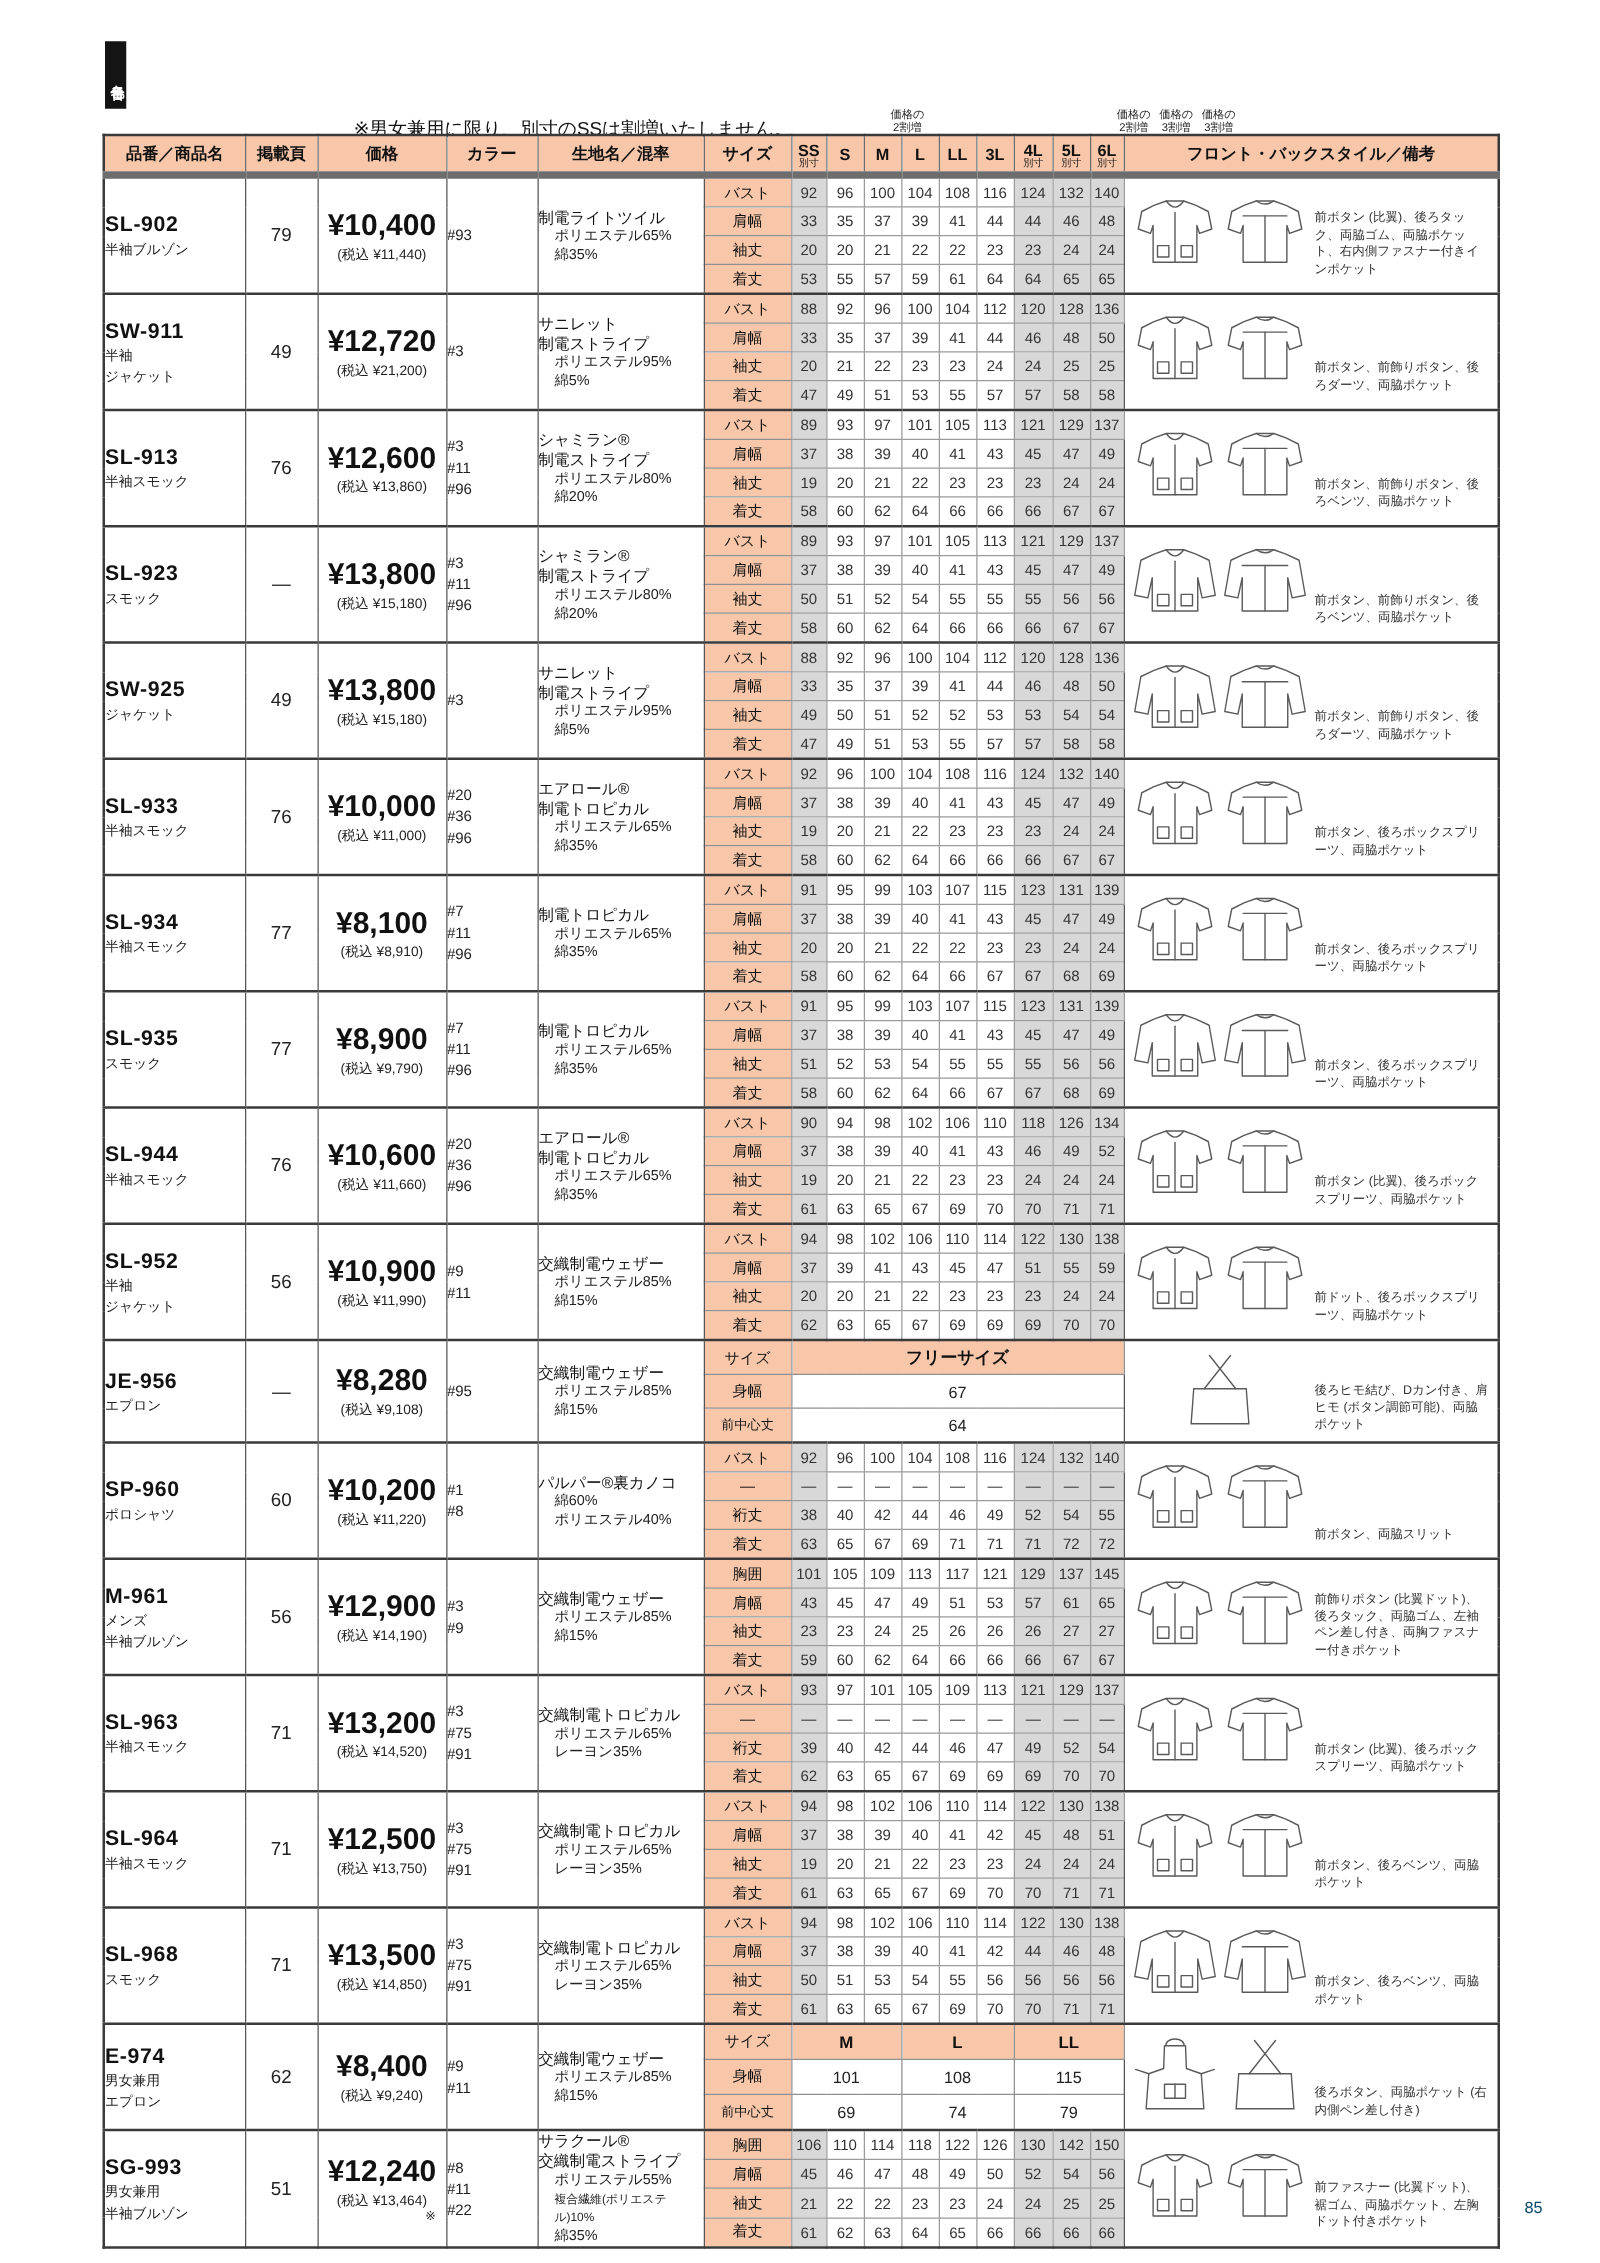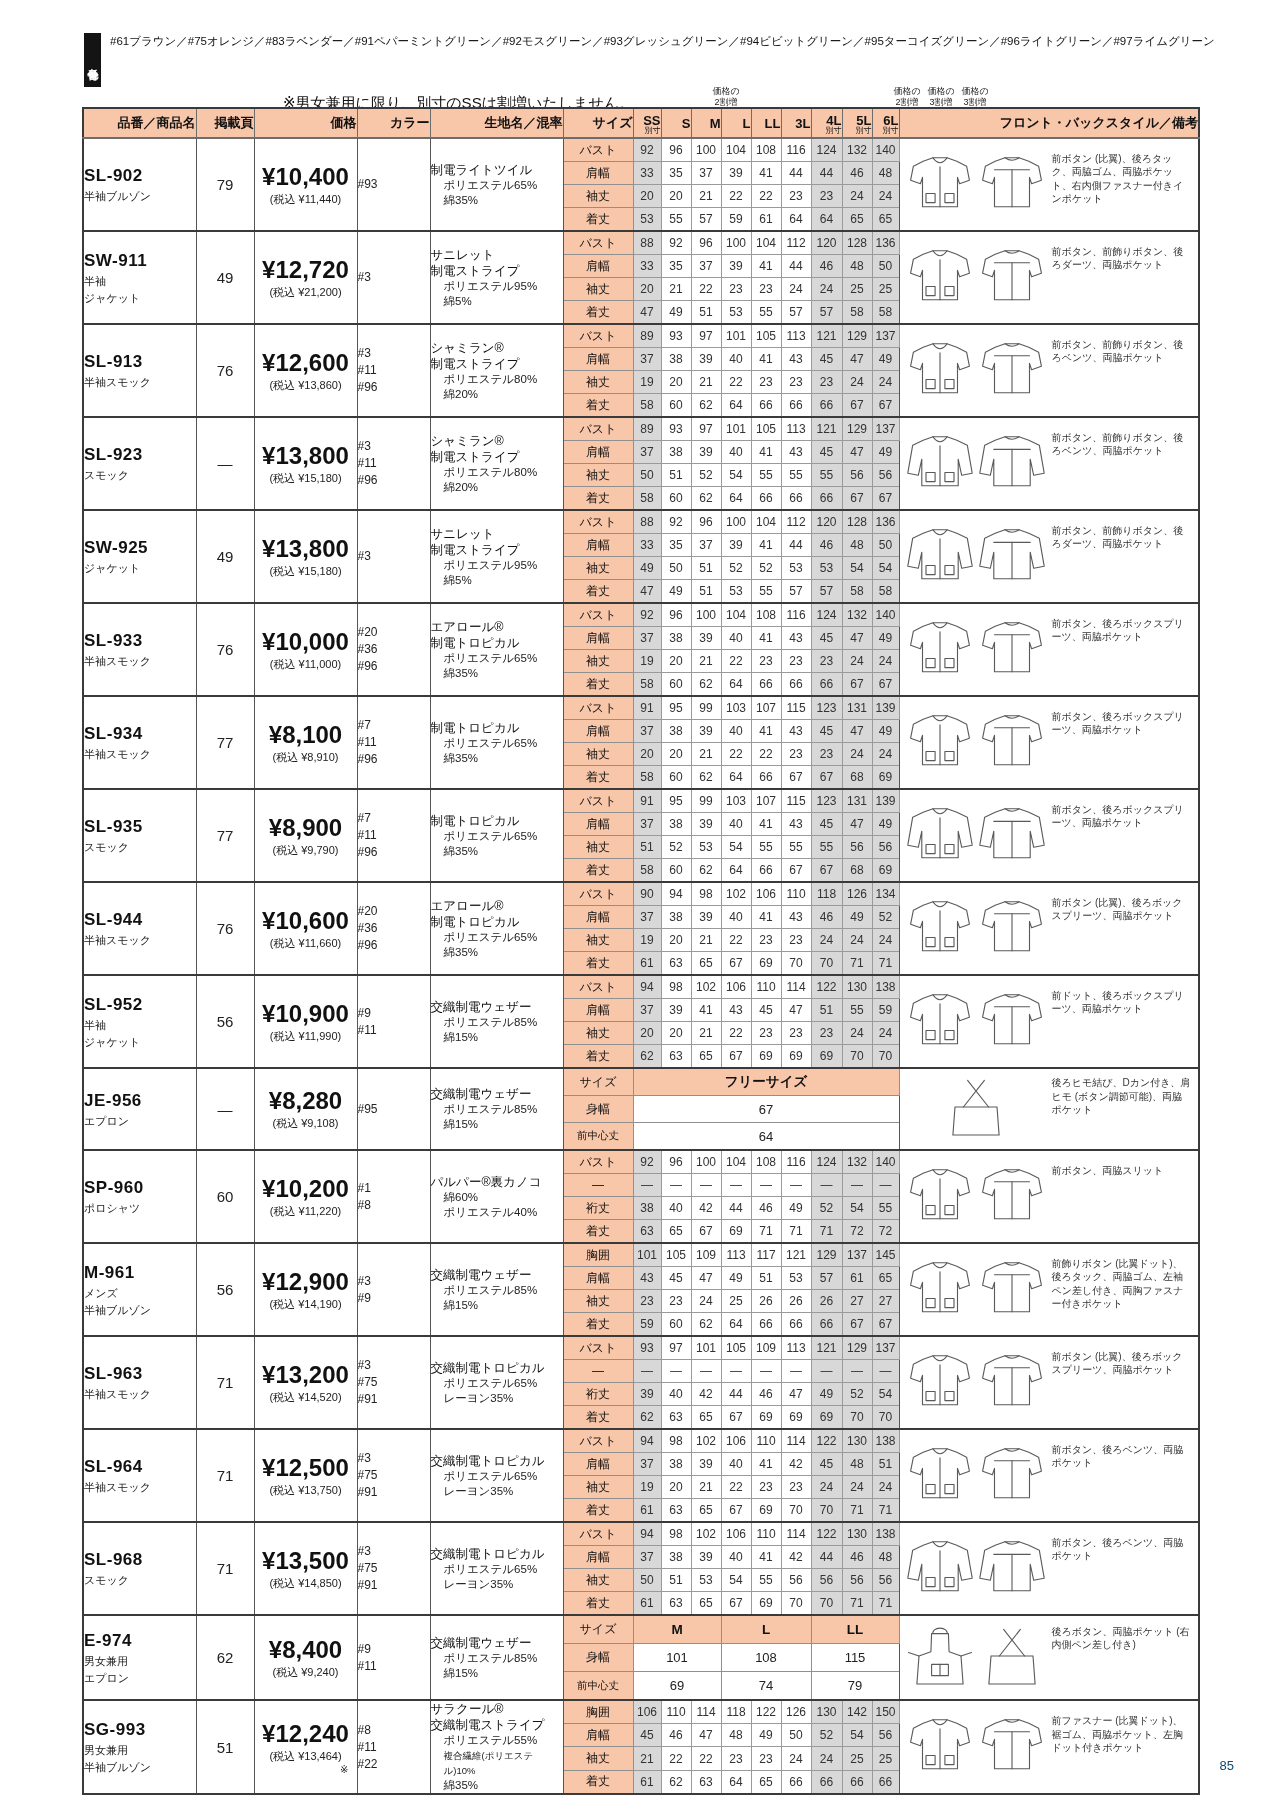--- a/index.html
+++ b/index.html
@@ -17,22 +17,22 @@
   .legend-lines{margin-left:9px;font-size:11.5px;line-height:17.5px;white-space:nowrap;color:#111;}
   .note{position:absolute;top:94px;left:283px;font-size:15px;color:#111;}
   .pnote{position:absolute;top:86px;width:42px;font-size:9px;line-height:10.5px;text-align:center;color:#222;}
   
   .cat-table{
     position:absolute;top:107px;left:82px;width:1116px;
     border-collapse:collapse;table-layout:fixed;border:2px solid #3a3a3a;
   }
   .cat-table th,.cat-table td{border:1px solid #909090;padding:0;overflow:hidden;vertical-align:middle;}
   .cat-table thead th{
-    background:var(--pink);border-bottom:2px solid #a16207;border-color:#6d6d6d;
-    font-size:13px;font-weight:bold;height:28px;text-align:right;color:#111;
+    background:var(--pink);border-bottom:6px solid #a16207;border-color:#6d6d6d;
+    font-size:13px;font-weight:bold;height:28px;text-align:center;color:#111;
   }
   .cat-table thead th .sub{display:block;font-size:8px;font-weight:normal;line-height:7px;margin-top:-1px;}
   tr.prod-first td,tr.prod-first th{border-top:2px solid #3a3a3a;}
   td.major{border-left-color:#555;border-right-color:#555;}
   
   .cell-code{padding:4px 6px;text-align:left;}
   .code{font-size:17px;font-weight:bold;color:#111;letter-spacing:.5px;}
   .pname{font-size:11px;color:#222;line-height:14px;margin-top:3px;}
   .cell-page{text-align:center;font-size:15px;color:#222;}
   .cell-price{text-align:center;}
@@ -49,33 +49,32 @@
     background:var(--pink);font-size:12px;font-weight:normal;color:#111;
     height:22px;text-align:center;border-left-color:#555;
   }
   th.mlabel.small{font-size:10.5px;}
   td.mval{font-size:12px;text-align:center;color:#333;background:#fff;border-color:#9a9a9a;}
   td.mval.g{background:var(--gray);}
   td.mspan{font-size:13px;text-align:center;color:#222;background:#fff;}
   td.mspan.pinkbg{background:var(--pink);font-weight:bold;font-size:13.5px;color:#111;}
   
   td.cell-remark{border-left-color:#555;}
-  .remark-flex{display:flex;align-items:flex-start;height:100%;}
+  .remark-flex{display:flex;align-items:flex-end;height:100%;}
   .garments{width:152px;display:flex;justify-content:center;align-items:center;gap:2px;flex:none;}
   .remark-text{flex:1;font-size:10px;line-height:13.5px;color:#333;padding:2px 6px 2px 0;text-align:left;}
   .gsvg{flex:none;}
   .pagenum{position:absolute;right:46px;top:1758px;font-size:13px;color:#0c4a6e;}
 </style>
 </head>
 <body>
 
 <div class="legend">
   <div class="legend-box">色番号</div>
   <div class="legend-lines">
-    <div>#61ブラウン／#75オレンジ／#83ラベンダー／#91ペパーミントグリーン／#92モスグリーン／#93グレッシュグリーン／#94ビビットグリーン／#95ターコイズグリーン／#96ライトグリーン／#97ライムグリーン</div>
   </div>
 </div>
 
 <div class="note">※男女兼用に限り、別寸のSSは割増いたしません。</div>
 
 <div class="pnote" style="left:705px">
   <span>価格の</span><br>
   <span>2割増</span>
 </div>
 <div class="pnote" style="left:886px">

